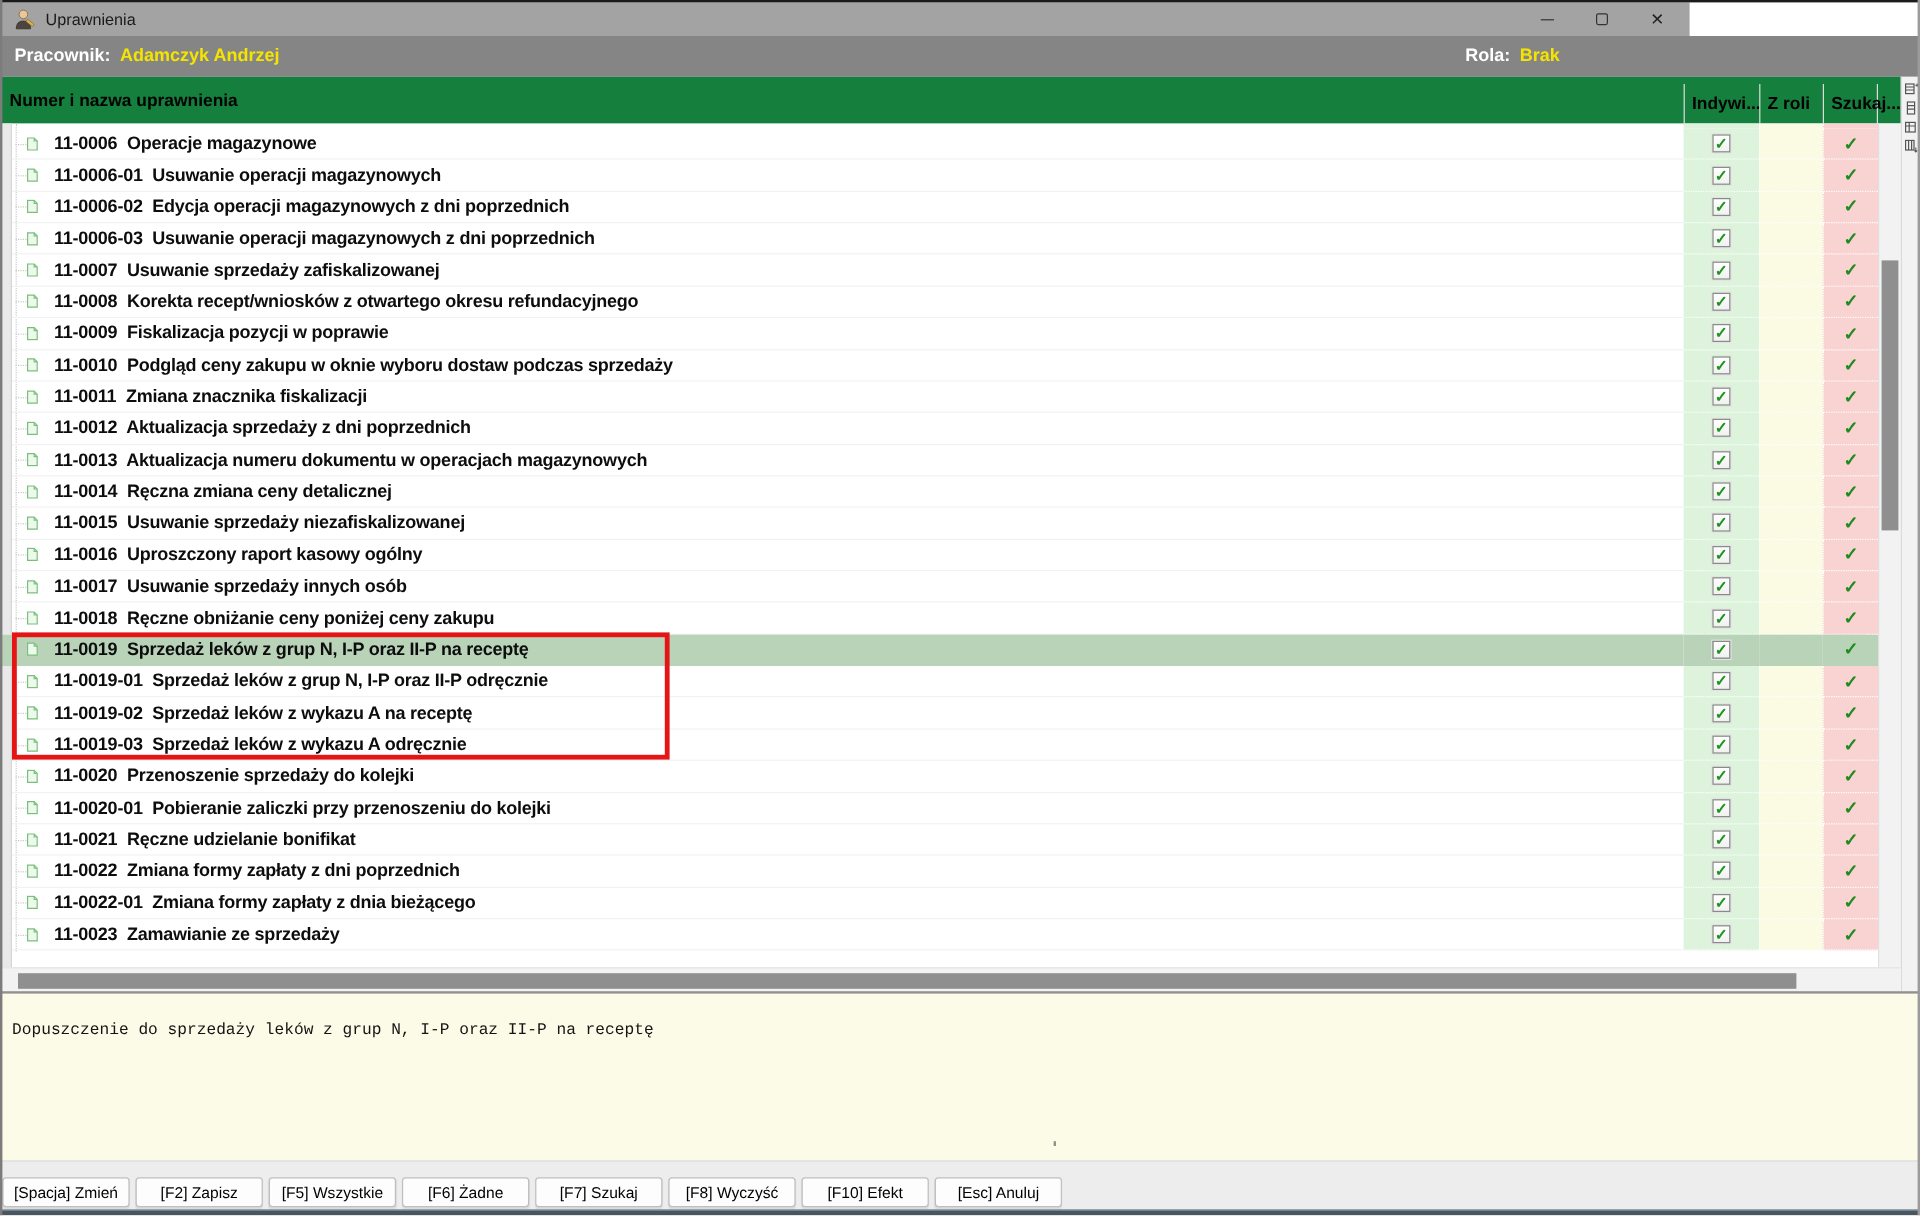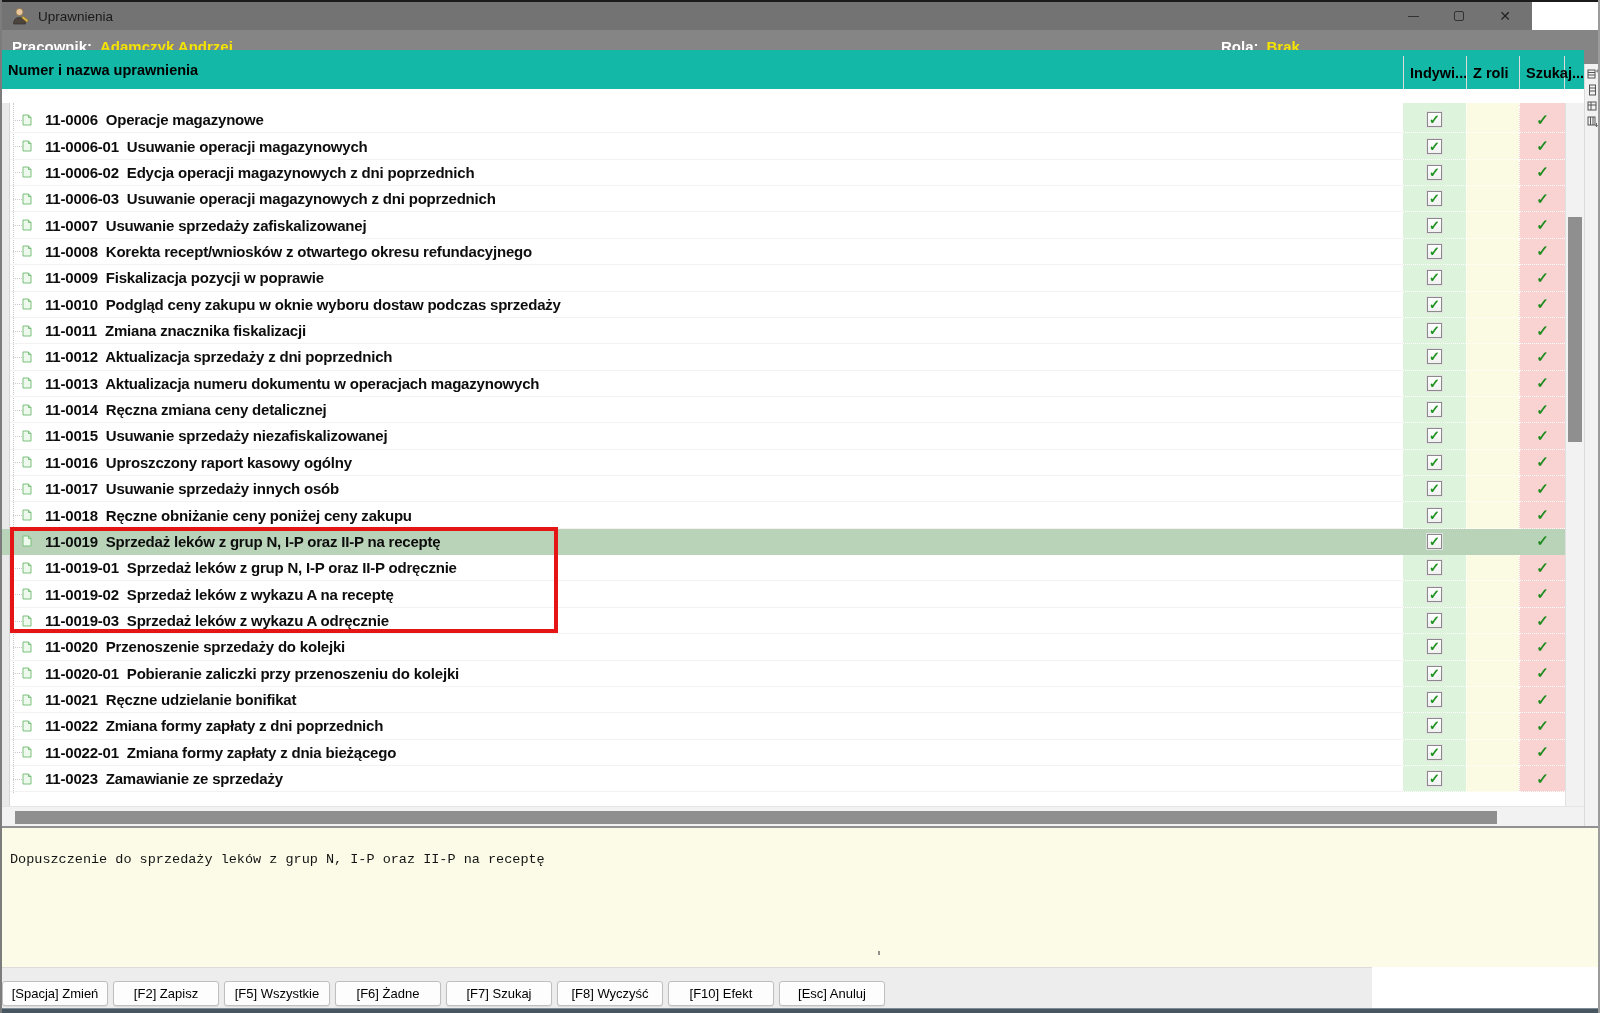--- a/index.html
+++ b/index.html
@@ -5,40 +5,40 @@
   * { margin:0; padding:0; box-sizing:border-box; }
   html,body { width:1600px; height:1013px; background:#fff; font-family:"Liberation Sans",sans-serif; overflow:hidden; }
   .window { position:relative; width:1600px; height:1013px; background:#fff; overflow:hidden; }
 
   
   .edge-top    { position:absolute; left:0; top:0; width:1600px; height:2px; background:#1b1b1b; z-index:50; }
   .edge-left   { position:absolute; left:0; top:0; width:2px; height:1013px; background:#7c7c7c; z-index:50; }
   .edge-right  { position:absolute; right:0; top:0; width:2px; height:1013px; background:#9b9b9b; z-index:50; }
 
   
-  .titlebar { position:absolute; left:0; top:2px; width:1532px; height:28px; background:#737373; display:flex; align-items:center; }
+  .titlebar { position:absolute; left:0; top:2px; width:1408px; height:28px; background:#a3a3a3; display:flex; align-items:center; }
   .titlebar .app-icon { margin-left:12px; width:18px; height:18px; flex:0 0 auto; }
   .titlebar .title-text { margin-left:8px; font-size:13.5px; color:#1a1a1a; }
   .win-controls { position:absolute; right:4px; top:0; height:28px; display:flex; }
   .win-btn { width:46px; height:28px; display:flex; align-items:center; justify-content:center; color:#222; }
   .glyph-min { width:11px; height:1px; background:#333; }
   .glyph-max { width:10px; height:10px; border:1.3px solid #333; border-radius:2px; }
   .glyph-close { font-size:14px; line-height:14px; color:#222; }
 
   
   .infobar { position:absolute; left:0; top:30px; width:1600px; height:34px; background:#858585; font-size:15px; font-weight:bold; }
   .infobar .lbl { color:#fff; }
   .infobar .val { color:#f5e400; }
   .emp { position:absolute; left:12px; top:8px; }
   .emp .val { margin-left:8px; }
   .role { position:absolute; left:1221px; top:8px; }
   .role .val { margin-left:8px; }
 
   
-  .grid-header { position:absolute; left:0; top:50px; width:1584px; height:39px; background:#14b8a6; }
+  .grid-header { position:absolute; left:0; top:64px; width:1584px; height:39px; background:#15803d; }
   .name-col-header { position:absolute; left:8px; top:0; height:39px; display:flex; align-items:center; font-size:14.5px; font-weight:bold; color:#000; }
   .hdr-cell { position:absolute; top:6px; height:33px; display:flex; align-items:center; font-size:14.5px; font-weight:bold; color:#000; border-left:1px solid #dcdcdc; padding-left:6px; }
   .hdr-ind { left:1403px; width:63px; }
   .hdr-rol { left:1466px; width:53px; }
   .hdr-efe { left:1519px; width:46px; border-right:1px solid #dcdcdc; }
 
   
   .grid-body { position:absolute; left:0; top:103px; width:1584px; height:703px; background:#fff; }
   .row-indicator-strip { position:absolute; left:0; top:0; width:10px; height:703px; background:#e9e9e9; border-right:1px solid #d6d6d6; }
   .tree-line { position:absolute; left:13px; top:0; height:690px; border-left:1px dotted #c9c9c9; }
@@ -78,21 +78,21 @@
   
   .hscroll { position:absolute; left:0; top:806px; width:1584px; height:20px; background:#f2f2f2; border-top:1px solid #e4e4e4; }
   .hscroll .thumb { position:absolute; left:15px; top:4px; width:1482px; height:13px; background:#8f8f8f; }
 
   
   .descr { position:absolute; left:0; top:826px; width:1600px; height:141px; background:#fcfbe7; border-top:2px solid #919191; padding:24px 10px; }
   .descr .descr-text { font-family:"Liberation Mono","DejaVu Sans Mono",monospace; font-size:13.5px; color:#141414; }
   .stray-mark { position:absolute; left:878px; top:951px; width:2px; height:4px; background:#777; opacity:.8; }
 
   
-  .footer { position:absolute; left:0; top:967px; width:1372px; height:41px; background:#ededed; border-top:1px solid #dcdcdc; }
+  .footer { position:absolute; left:0; top:967px; width:1600px; height:41px; background:#ededed; border-top:1px solid #dcdcdc; }
   .footer-buttons { position:absolute; left:2px; top:13px; display:flex; gap:5px; }
   .fbtn { width:106px; height:25px; background:#fdfdfd; border:1px solid #bfbfbf; border-radius:3px; display:flex; align-items:center; justify-content:center; font-size:13px; color:#000; box-shadow:0 1px 1px rgba(0,0,0,0.08); }
   .bottom-band { position:absolute; left:0; top:1008px; width:1600px; height:5px; background:#47565f; border-top:1px solid #7e8d99; }
 </style>
 </head>
 <body>
 
 <div class="window">
 
   <div class="titlebar">

